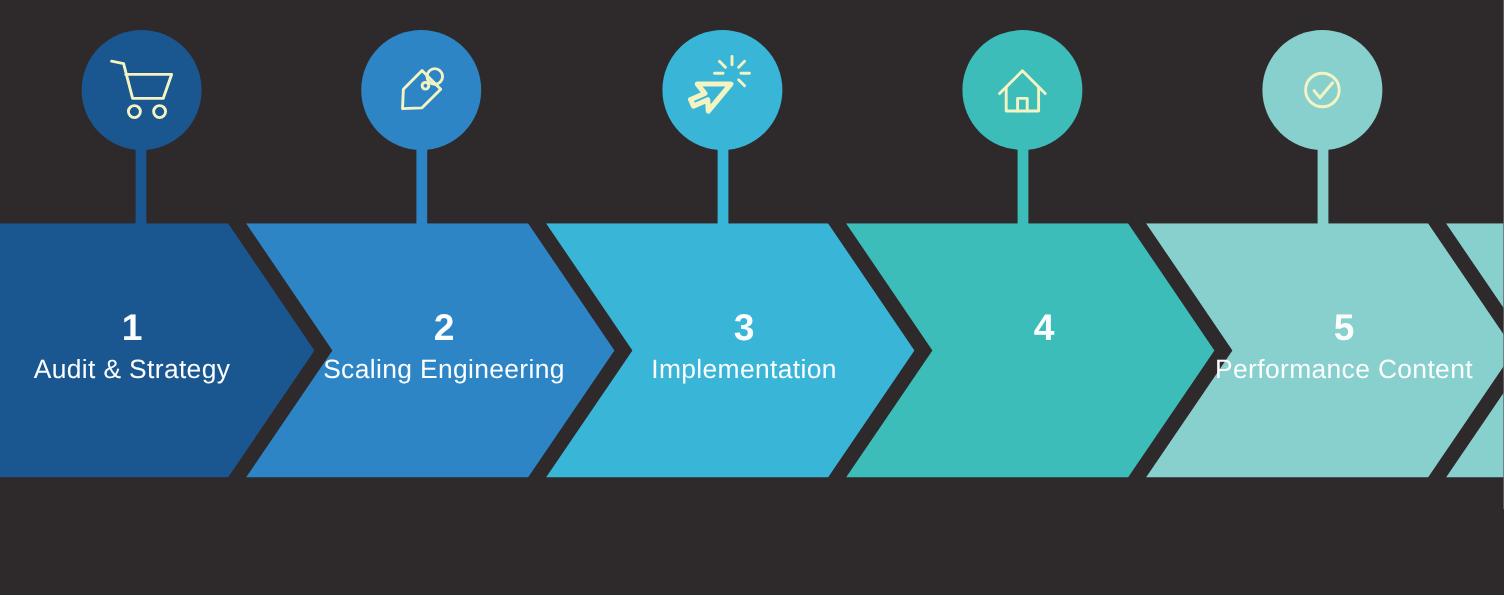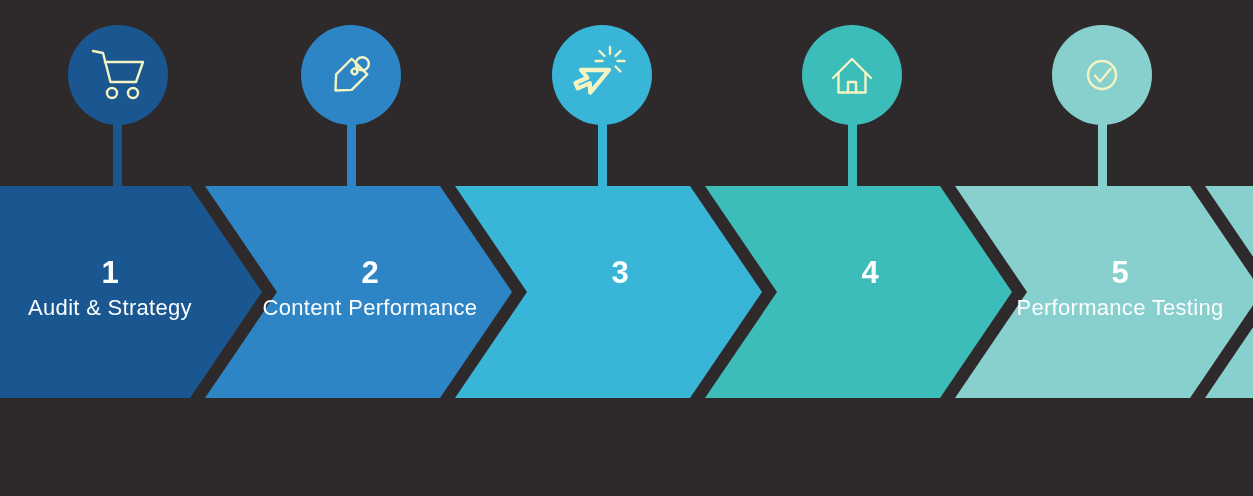--- a/index.html
+++ b/index.html
@@ -86,26 +86,27 @@
     <polygon points="955,0 1190,0 1262,106 1190,212 955,212 1027,106" fill="#87d0cd"></polygon>
     <polygon points="1205,0 1440,0 1512,106 1440,212 1205,212 1277,106" fill="#87d0cd"></polygon>
   </svg>
 
   <div class="step-text" style="left: -15px; color: rgb(251, 253, 254);">
     <div class="step-number">1</div>
     <div class="step-label">Audit &amp; Strategy</div>
   </div>
   <div class="step-text" style="left: 245px; color: rgb(251, 253, 254);">
     <div class="step-number">2</div>
-    <div class="step-label">Content Performance</div>
+    <div class="step-label">Scaling Engineering</div>
   </div>
   <div class="step-text" style="left: 495px; color: rgb(251, 253, 254);">
     <div class="step-number">3</div>
+    <div class="step-label">Implementation</div>
   </div>
   <div class="step-text" style="left: 745px; color: rgb(251, 253, 254);">
     <div class="step-number">4</div>
   </div>
   <div class="step-text" style="left: 995px; color: rgb(251, 253, 254);">
     <div class="step-number">5</div>
-    <div class="step-label">Performance Testing</div>
+    <div class="step-label">Performance Content</div>
   </div>
 
 </div>
 
 </body></html>

